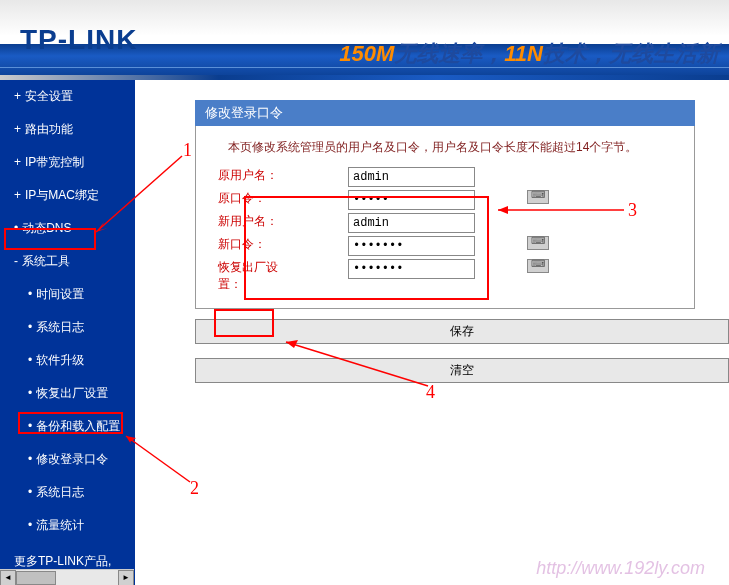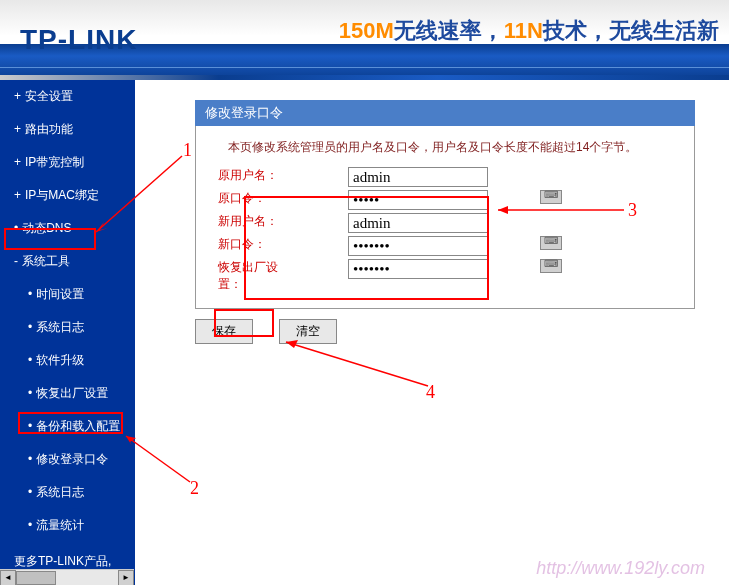--- a/index.html
+++ b/index.html
@@ -1,20 +1,20 @@
 <!DOCTYPE html>
 <html><head>
   <meta charset="utf-8">
   <style>
     * { margin: 0; padding: 0; box-sizing: border-box; }
     body { font-family: Arial, "Microsoft YaHei", sans-serif; font-size: 12px; width: 729px; height: 585px; overflow: hidden; background: #fff; position: relative; }
     
     .header { height: 80px; background: linear-gradient(to bottom, #e8e8e8 0%, #fff 45%, #fff 55%, #0a3d8f 55%, #1a5bc4 70%, #0a3d8f 100%); display: flex; align-items: center; padding-left: 20px; position: relative; }
     .logo { font-size: 28px; font-weight: bold; color: #0a3d8f; letter-spacing: 1px; font-family: Arial; }
-    .slogan { position: absolute; right: 10px; top: 16px; font-size: 22px; font-weight: bold; }
+    .slogan { position: absolute; right: 10px; top: 39px; font-size: 22px; font-weight: bold; font-style: italic; }
     .slogan .orange { color: #ff8c00; }
     .slogan .blue { color: #1e4a9e; }
     .header-line { position: absolute; bottom: 12px; left: 0; right: 0; height: 1px; background: #5a8fd8; }
     .header-wave { position: absolute; bottom: 0; left: 0; right: 0; height: 5px; background: linear-gradient(to right, #ccc 0%, #0a3d8f 30%, #1a5bc4 60%, #0a3d8f 100%); }
     
     .body-wrap { display: flex; height: 505px; }
     .sidebar { width: 135px; background: #003399; color: #fff; position: relative; overflow-y: auto; }
     .sidebar::-webkit-scrollbar { width: 16px; }
     .sidebar::-webkit-scrollbar-track { background: #e8e8e8; }
     .sidebar::-webkit-scrollbar-thumb { background: #c0c0c0; border: 1px solid #888; }
@@ -23,25 +23,25 @@
     .bullet { display: inline-block; margin-right: 4px; }
     .menu-footer { padding: 10px 6px 8px 14px; font-size: 12px; color: #fff; line-height: 1.5; }
     
     .content { flex: 1; background: #fff; padding: 20px 0 0 60px; position: relative; }
     .panel-title { background: #4a7ec8; color: #fff; padding: 4px 10px; width: 500px; font-size: 13px; }
     .panel-body { border: 1px solid #999; border-top: none; width: 500px; padding: 12px; background: #fff; }
     .panel-desc { color: #7f1d1d; font-size: 12px; line-height: 1.6; padding: 0 10px 10px 20px; }
     .form-table { margin-left: 10px; }
     .form-row { display: flex; align-items: flex-start; margin-bottom: 3px; gap: 48px; }
     .form-label { width: 82px; color: #cc0000; font-size: 12px; }
-    .form-input { width: 140px; height: 20px; border: 1px solid #888; padding: 0 4px; font-size: 15px; font-family: Liberation Serif, serif; }
+    .form-input { width: 127px; height: 20px; border: 1px solid #888; padding: 0 4px; font-size: 12px; font-family: Liberation Mono, monospace; }
     .keyboard-icon { display: inline-block; width: 22px; height: 14px; background: #d0d0d0; border: 1px solid #888; margin-left: 4px; vertical-align: middle; position: relative; }
     .keyboard-icon::after { content: "⌨"; font-size: 10px; position: absolute; left: 3px; top: -2px; color: #555; }
     
-    .button-row { margin-top: 10px; display: flex; gap: 26px; }
+    .button-row { margin-top: 10px; display: flex; gap: 14px; flex-direction: column; }
     .btn { padding: 3px 16px; background: #e8e8e8; border: 1px solid #888; cursor: pointer; font-size: 12px; }
     
     .anno-num { color: red; font-size: 18px; font-family: "Times New Roman", serif; position: absolute; }
     .anno-arrow { position: absolute; }
     .anno-box { position: absolute; border: 2px solid red; pointer-events: none; }
     
     .watermark { position: absolute; bottom: 6px; right: 24px; color: #d8a8d8; font-size: 18px; font-style: italic; opacity: 0.7; }
     .hscroll { position: absolute; bottom: 0; left: 0; width: 134px; height: 16px; background: #e8e8e8; border-top: 1px solid #ccc; display: flex; }
     .hscroll-btn { width: 16px; height: 16px; background: #d0d0d0; border: 1px solid #888; font-size: 8px; text-align: center; line-height: 14px; }
     .hscroll-thumb { width: 40px; height: 14px; background: #c0c0c0; border: 1px solid #888; margin-top: 1px; }

